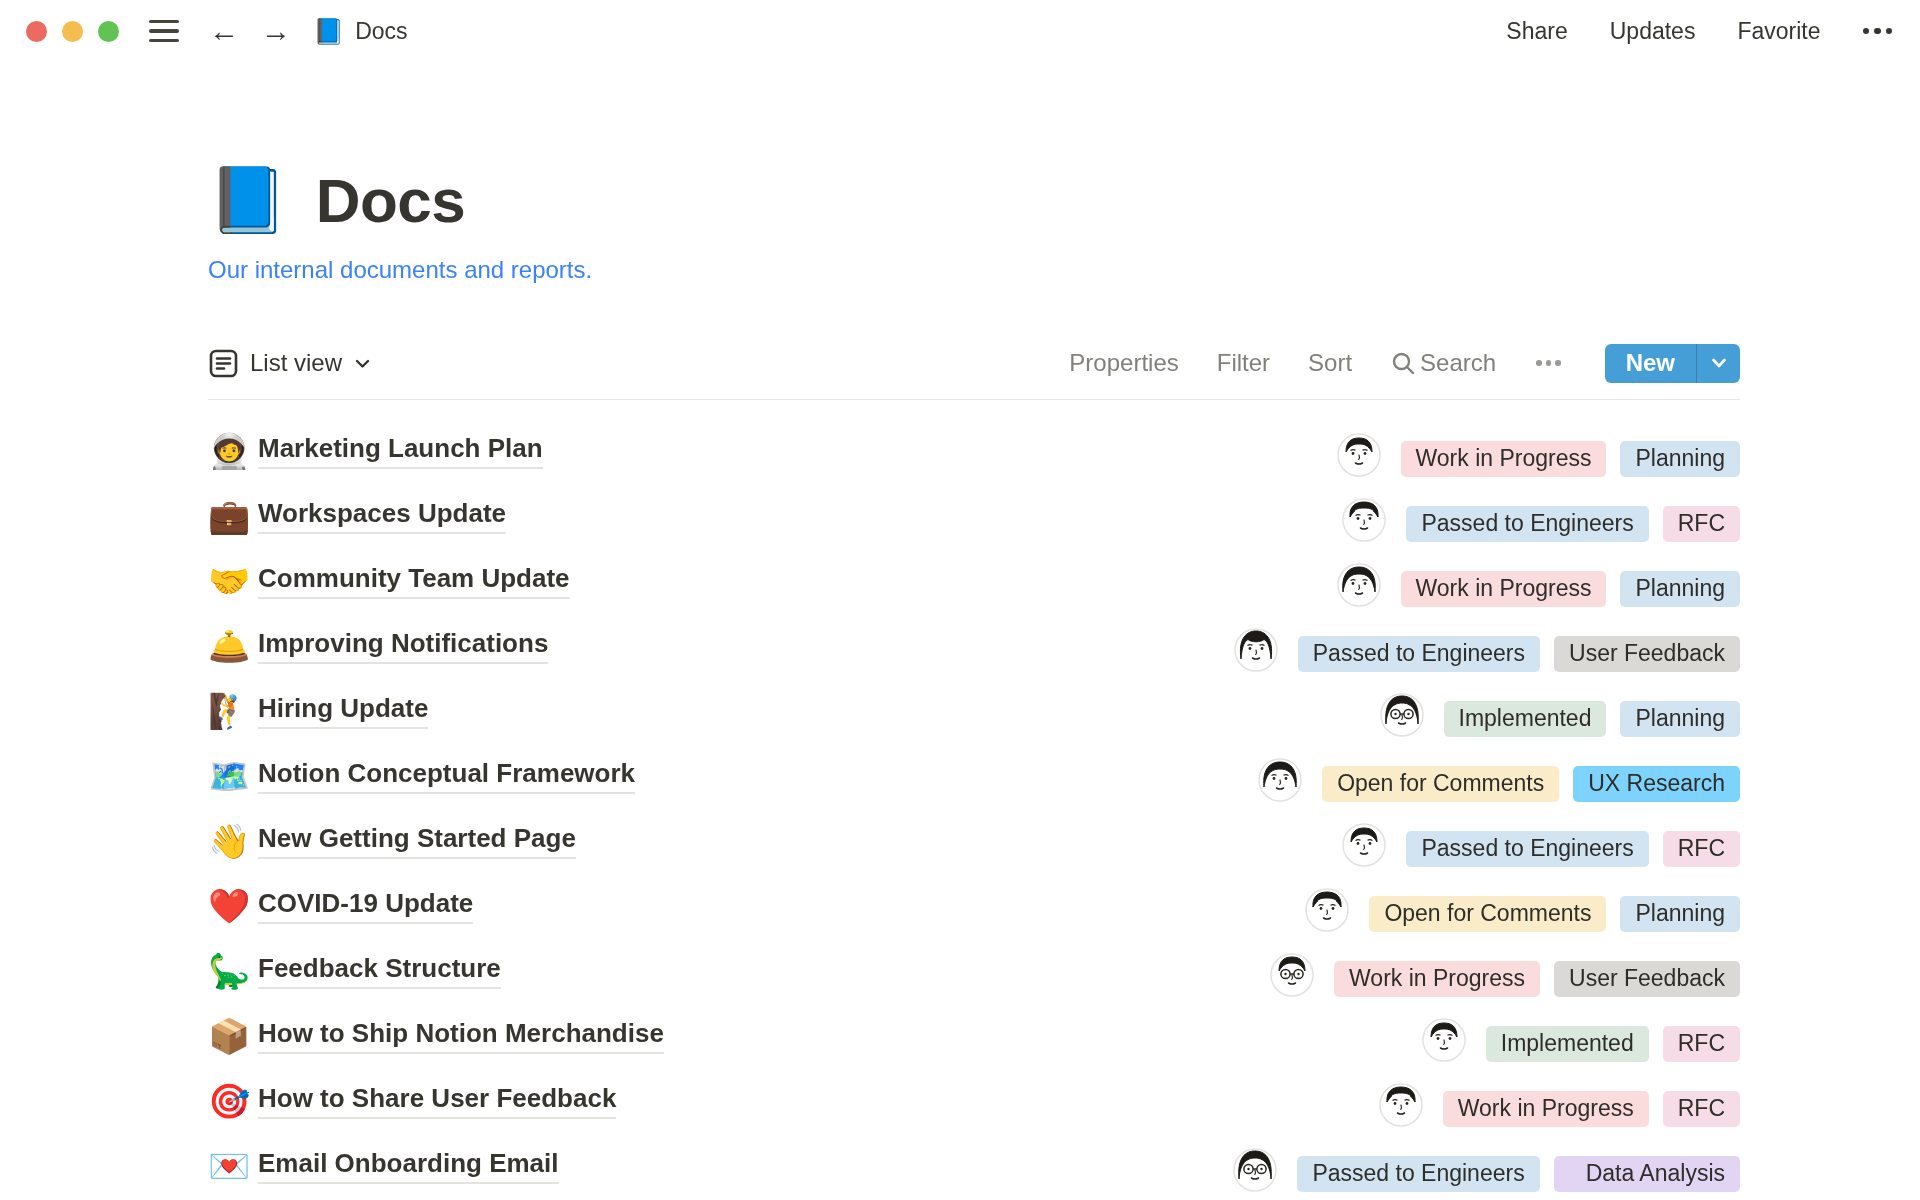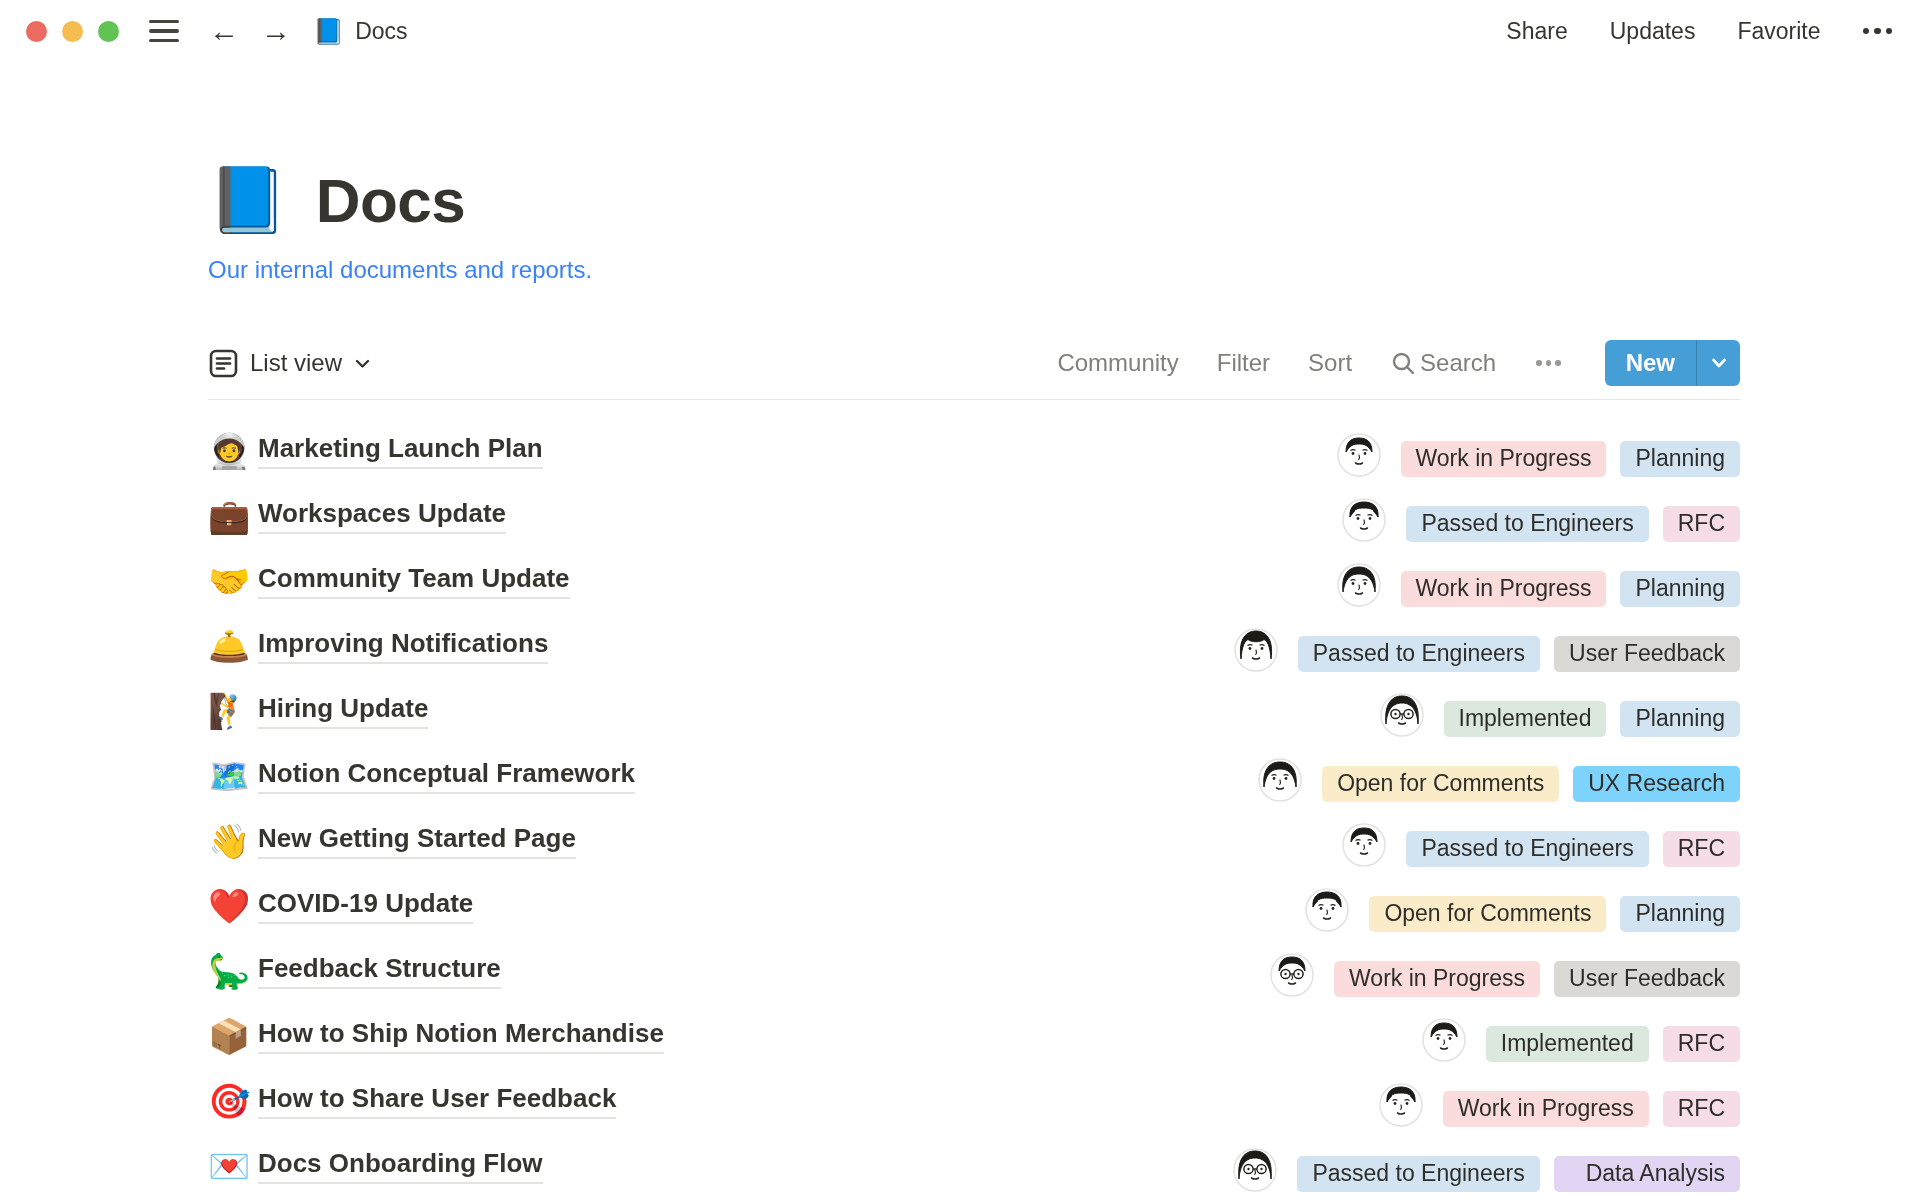--- a/index.html
+++ b/index.html
@@ -34,21 +34,21 @@
 
   
   .toolbar { margin-top:54px; height:50px; display:flex; align-items:center; }
   .view-switch { display:flex; align-items:center; gap:11px; cursor:pointer; }
   .view-switch .label { font-size:24px; font-weight:400; color:#37352F; }
   .toolbar-right { margin-left:auto; display:flex; align-items:center; gap:38px; color:#82807B; font-size:24px; }
   .tool-item { cursor:pointer; white-space:nowrap; }
   .search-item { display:flex; align-items:center; gap:3px; cursor:pointer; }
   .small-dots { display:flex; gap:4px; align-items:center; cursor:pointer; padding:0 2px; }
   .small-dots i { width:5.5px; height:5.5px; border-radius:50%; background:#9B9A97; display:block; }
-  .new-btn { display:flex; align-items:stretch; height:46px; border-radius:6px; overflow:hidden; cursor:pointer; margin-left:4px; }
+  .new-btn { display:flex; align-items:stretch; height:39px; border-radius:6px; overflow:hidden; cursor:pointer; margin-left:4px; }
   .new-btn .new-label { color:#fff; font-size:24px; font-weight:600; display:flex; align-items:center; padding:0 21px; }
   .new-btn .split { width:1px; background:rgba(0,0,0,0.18); }
   .new-btn .new-caret { width:43px; display:flex; align-items:center; justify-content:center; }
 
   .divider { border-top:1.5px solid #E6E5E3; margin-top:11px; }
 
   
   .rows { padding-top:18px; }
   .row { height:65px; display:flex; align-items:center; cursor:pointer; }
   .row .emoji { width:50px; font-size:34px; line-height:44px; flex:none; }
@@ -104,21 +104,21 @@
         <line x1="9" y1="10.5" x2="22" y2="10.5" stroke="#37352F" stroke-width="2.6" stroke-linecap="round"></line>
         <line x1="9" y1="15.5" x2="22" y2="15.5" stroke="#37352F" stroke-width="2.6" stroke-linecap="round"></line>
         <line x1="9" y1="20.5" x2="16" y2="20.5" stroke="#37352F" stroke-width="2.6" stroke-linecap="round"></line>
       </svg>
       <span class="label">List view</span>
       <svg width="19" height="19" viewBox="0 0 19 19">
         <path d="M4 7 L9.5 12.5 L15 7" fill="none" stroke="#37352F" stroke-width="2.4" stroke-linecap="round" stroke-linejoin="round"></path>
       </svg>
     </div>
     <div class="toolbar-right">
-      <span class="tool-item">Community</span>
+      <span class="tool-item">Properties</span>
       <span class="tool-item">Filter</span>
       <span class="tool-item">Sort</span>
       <span class="search-item">
         <svg width="27" height="27" viewBox="0 0 27 27">
           <circle cx="11.5" cy="11.5" r="7.5" fill="none" stroke="#82807B" stroke-width="2.4"></circle>
           <line x1="17" y1="17" x2="23" y2="23" stroke="#82807B" stroke-width="2.4" stroke-linecap="round"></line>
         </svg>
         <span>Search</span>
       </span>
       <span class="small-dots">
@@ -358,21 +358,21 @@
               <path d="M22 22 C22.7 24 22.7 25.3 21.7 26.4" fill="none" stroke="#26251f" stroke-width="1.2" stroke-linecap="round"></path>
               <path d="M18.5 30 Q22 32.2 25.5 30" fill="none" stroke="#26251f" stroke-width="1.5" stroke-linecap="round"></path>
             </svg></span>
       <span class="badge" style="background: rgb(250, 220, 220);">Work in Progress</span>
       <span class="badge" style="background: rgb(245, 220, 231);">RFC</span>
     </span>
   </div>
 
   <div class="row">
     <span class="emoji">💌</span>
-    <span class="title">Docs Onboarding Flow</span>
+    <span class="title">Email Onboarding Email</span>
     <span class="spacer"></span>
     <span class="right-group">
       <span class="avatar"><svg width="44" height="44" viewBox="0 0 44 44">
               <circle cx="22" cy="22" r="21" fill="#ffffff" stroke="#E3E2E0" stroke-width="1.5"></circle>
               <path d="M6 31 C4 9 13 3 22 3 C31 3 40 9 38 31 C37 15 30 10 22 10 C14 10 7 15 6 31 Z" fill="#1c1b18" stroke="#1c1b18" stroke-width="1" stroke-linejoin="round"></path>
               <circle cx="15.5" cy="21" r="4.6" fill="none" stroke="#26251f" stroke-width="1.5"></circle>
               <circle cx="28.5" cy="21" r="4.6" fill="none" stroke="#26251f" stroke-width="1.5"></circle>
               <line x1="20.1" y1="21" x2="23.9" y2="21" stroke="#26251f" stroke-width="1.5"></line>
               <circle cx="15.5" cy="21" r="1.2" fill="#26251f"></circle>
               <circle cx="28.5" cy="21" r="1.2" fill="#26251f"></circle>

